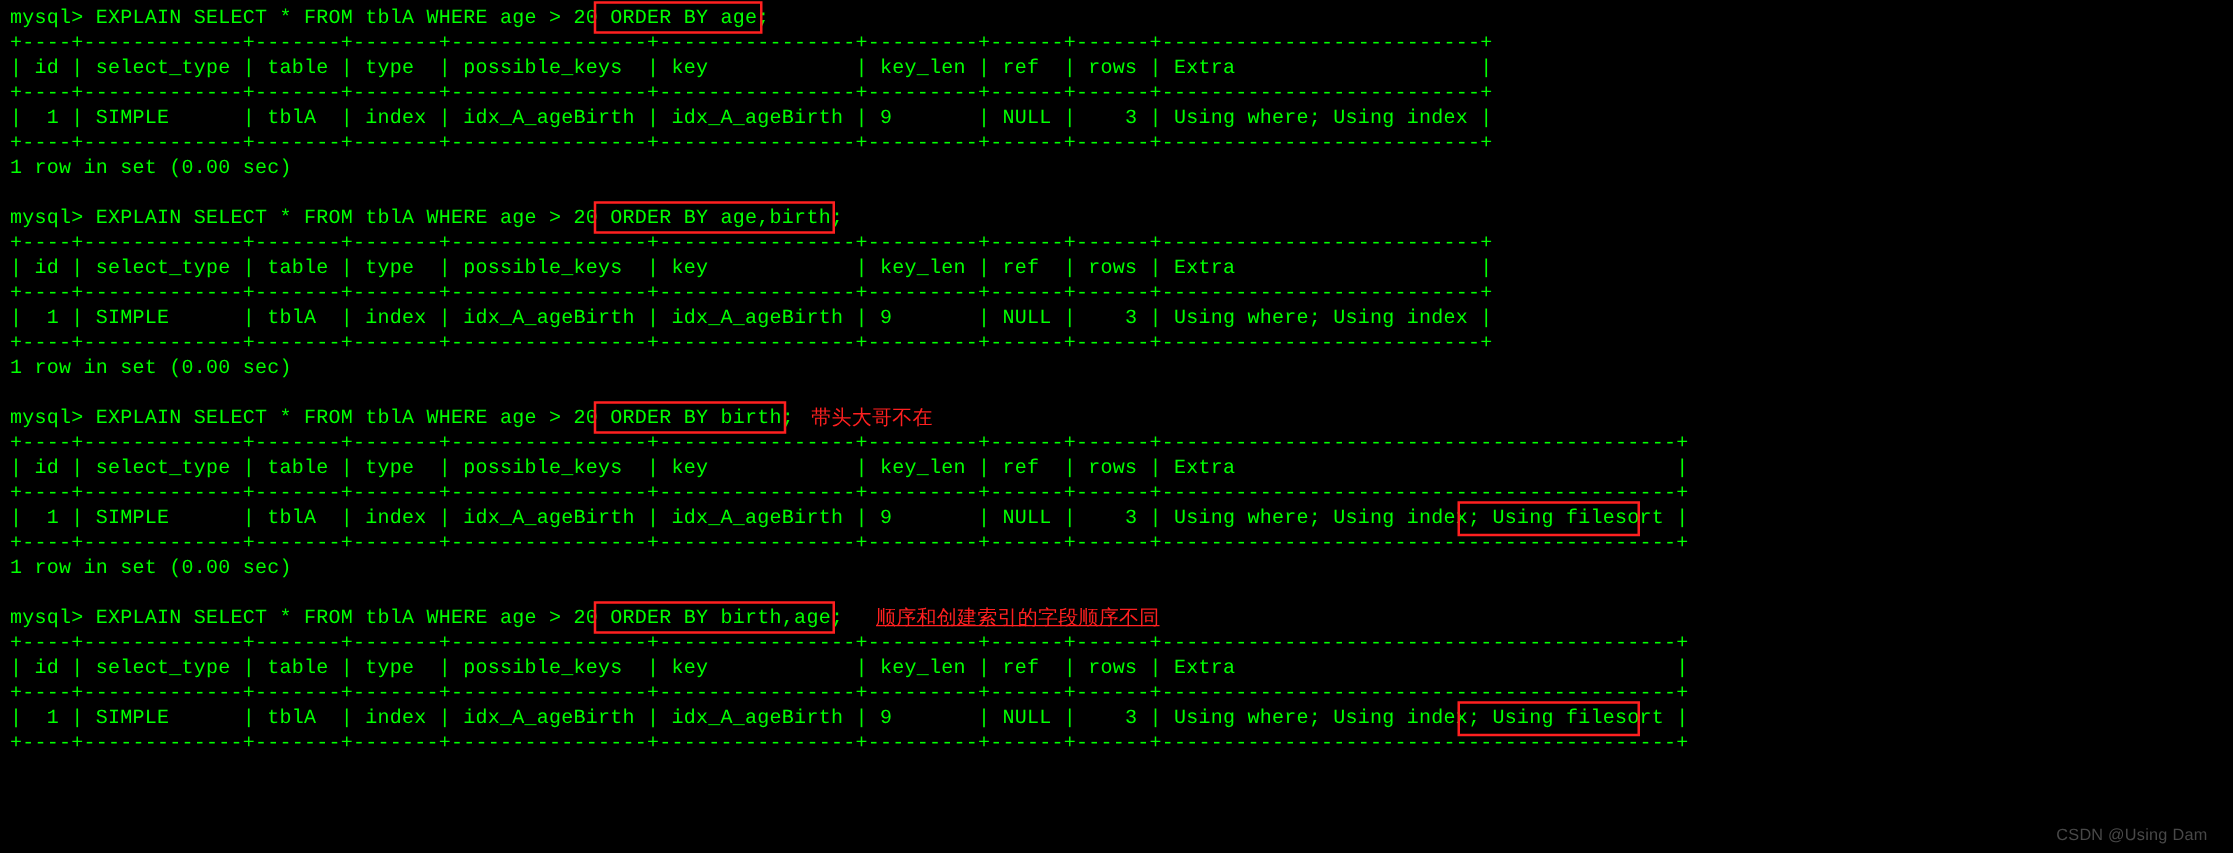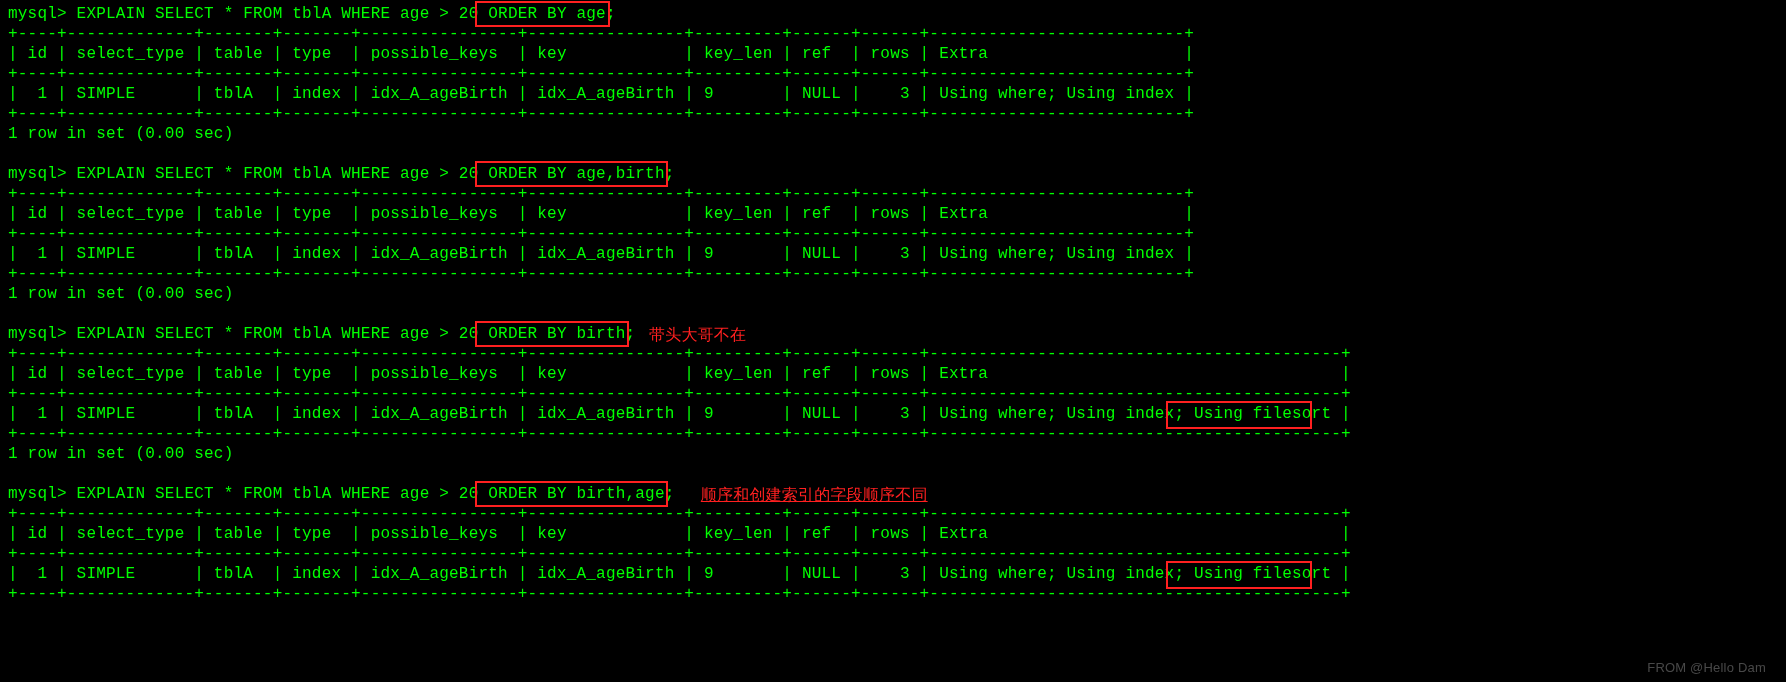--- a/index.html
+++ b/index.html
@@ -81,13 +81,13 @@
     <div class="line">+----+-------------+-------+-------+----------------+----------------+---------+------+------+------------------------------------------+</div>
     <div class="red-box" style="top: 1px; left: 475.4px; width: 130.8px; height: 22px;"></div>
     <div class="red-box" style="top: 161px; left: 475.4px; width: 188.4px; height: 22px;"></div>
     <div class="red-box" style="top: 321px; left: 475.4px; width: 150px; height: 22px;"></div>
     <div class="red-box" style="top: 401px; left: 1165.6px; width: 142.4px; height: 24px;"></div>
     <div class="red-box" style="top: 481px; left: 475.4px; width: 188.4px; height: 22px;"></div>
     <div class="red-box" style="top: 561px; left: 1165.6px; width: 142.4px; height: 24px;"></div>
     <div class="red-text" style="top: 325px; left: 649px;">带头大哥不在</div>
     <div class="red-text" style="top: 485px; left: 700.8px; text-decoration: underline;">顺序和创建索引的字段顺序不同</div>
   </div>
-<div class="watermark">FROM @Hello Dam</div>
+<div class="watermark">CSDN @Using Dam</div>
 
 </body></html>

